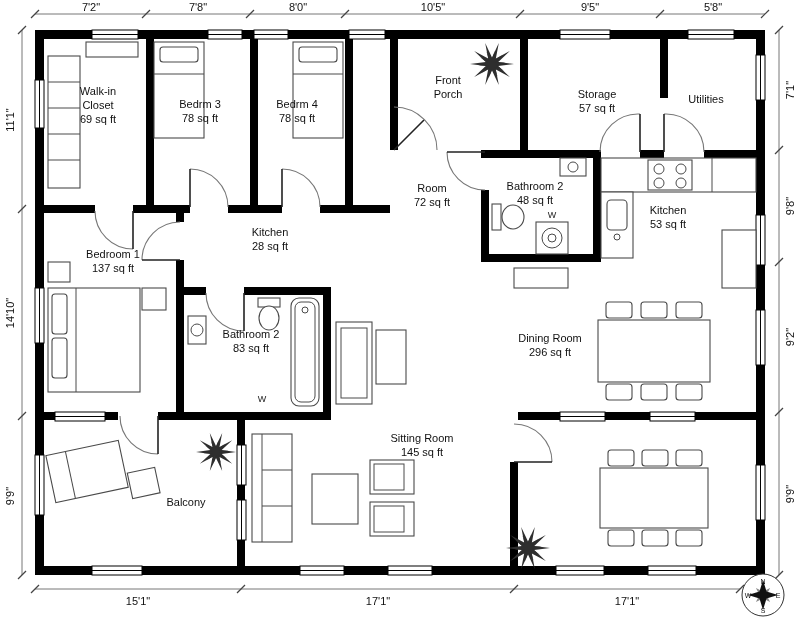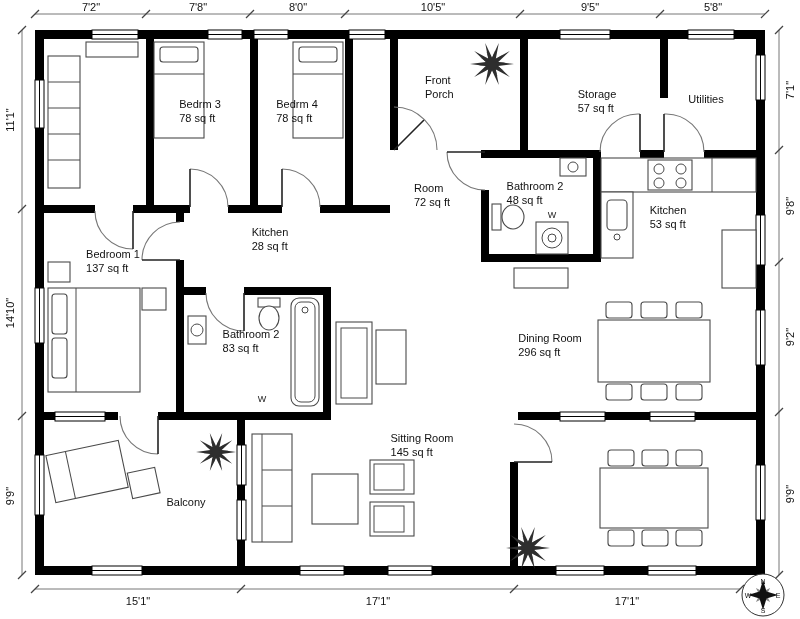--- a/index.html
+++ b/index.html
@@ -14,21 +14,21 @@
   .furn{fill:#fff;stroke:#4a4a4a;stroke-width:1.1;}
   .furnline{stroke:#4a4a4a;stroke-width:1;fill:none;}
   .ruler{stroke:#777;stroke-width:1;}
   .tick{stroke:#444;stroke-width:1.2;}
   .plant{fill:#2e2e2e;}
   .wtext{font-size:9px;fill:#222;font-family:"Liberation Sans",sans-serif;text-anchor:middle;}
   .ctext{font-size:7px;fill:#111;font-family:"Liberation Sans",sans-serif;text-anchor:middle;}
   .dim{position:absolute;font-size:11px;color:#111;white-space:nowrap;}
   .dim-h{transform:translateX(-50%);}
   .dim-v{transform:translate(-50%,-50%) rotate(-90deg);}
-  .room-label{position:absolute;transform:translate(-50%,-50%);
+  .room-label{position:absolute;transform:translate(-50%,-50%);text-align:center;
               font-size:11px;color:#111;line-height:1.25;white-space:nowrap;}
   .room-label.wrap{white-space:normal;}
 </style>
 </head>
 <body>
 
 <div class="stage">
 
 <svg class="plan-svg" width="800" height="619" viewBox="0 0 800 619">
   <defs>
@@ -325,20 +325,24 @@
 <span class="dim dim-v" style="left:10px;top:313px">14'10"</span>
 <span class="dim dim-v" style="left:10px;top:496px">9'9"</span>
 <span class="dim dim-v" style="left:790px;top:90px">7'1"</span>
 <span class="dim dim-v" style="left:790px;top:206px">9'8"</span>
 <span class="dim dim-v" style="left:790px;top:337px">9'2"</span>
 <span class="dim dim-v" style="left:790px;top:494px">9'9"</span>
 <span class="dim dim-h" style="left:138px;top:595px">15'1"</span>
 <span class="dim dim-h" style="left:378px;top:595px">17'1"</span>
 <span class="dim dim-h" style="left:627px;top:595px">17'1"</span>
 
+<div class="room-label wrap" style="left:98px;top:106px;width:62px">
+  <div>Walk-in Closet</div>
+  <div>69 sq ft</div>
+</div>
 <div class="room-label" style="left:200px;top:112px">
   <div>Bedrm 3</div>
   <div>78 sq ft</div>
 </div>
 <div class="room-label" style="left:297px;top:112px">
   <div>Bedrm 4</div>
   <div>78 sq ft</div>
 </div>
 <div class="room-label wrap" style="left:448px;top:88px;width:46px">
   <div>Front Porch</div>

